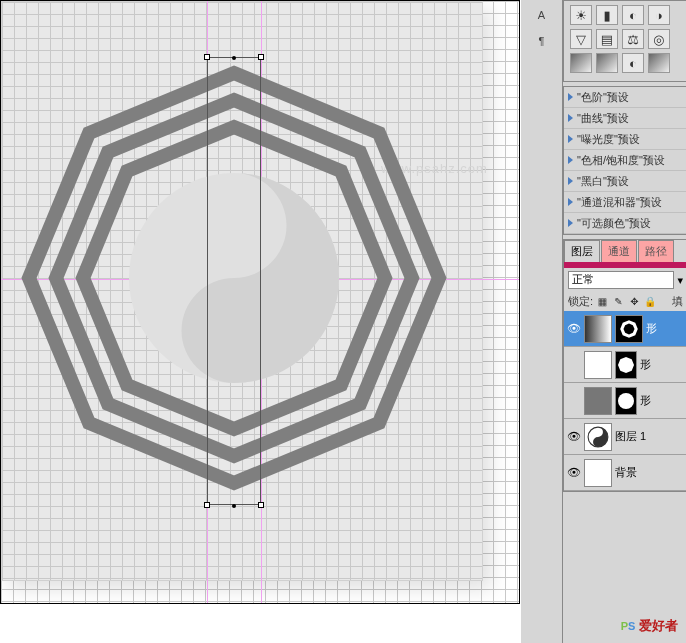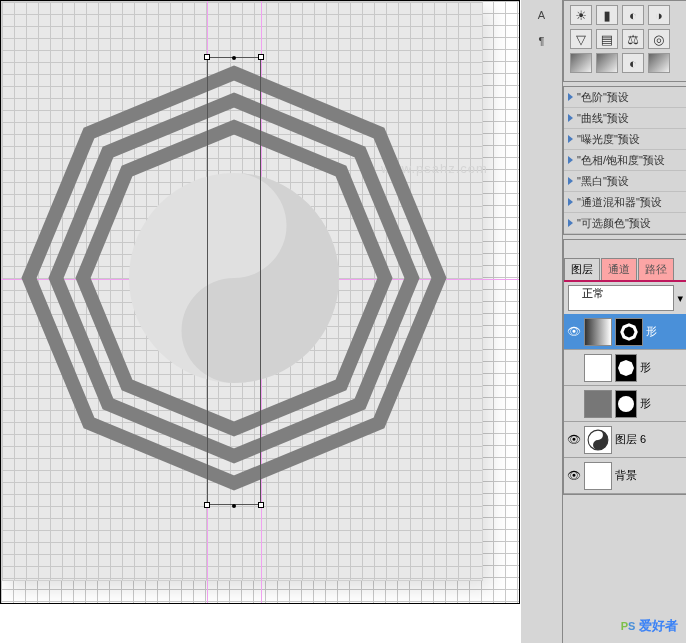--- a/index.html
+++ b/index.html
@@ -30,26 +30,26 @@
 .panel-sec { border: 1px solid #888; background: #d6d6d6; margin-bottom: 4px; }
 .panel-body { padding: 4px 6px; }
 .icon-row { display: flex; gap: 4px; margin-bottom: 4px; align-items: center; }
 .icon-box { width: 22px; height: 20px; border: 1px solid #999; background: #e8e8e8; display: flex; align-items: center; justify-content: center; font-size: 13px; color: #333; }
 .icon-box.grad { background: linear-gradient(135deg, #666, #eee); }
 
 .preset-item { display: flex; align-items: center; height: 21px; padding: 2px 4px; border-bottom: 1px solid #c0c0c0; cursor: pointer; }
 .preset-item .tri { display: inline-block; width: 0; height: 0; border-top: 4px solid transparent; border-bottom: 4px solid transparent; border-left: 5px solid #4a7cbf; margin-right: 4px; }
 .preset-item span { color: #333; }
 
-.tabs { display: flex; background: #d6d6d6; border-bottom: 2px solid #be185d; margin-top: 18px; }
+.tabs { display: flex; background: #d6d6d6; border-bottom: 6px solid #be185d; }
 .tab { padding: 3px 6px; font-size: 11px; color: #555; border: 1px solid #888; border-bottom: none; background: #fca5a5; margin-right: 1px; cursor: pointer; }
 .tab.active { background: #d6d6d6; color: #000; }
 
 .blend-row { display: flex; align-items: center; padding: 3px 4px; }
-.blend-sel { flex: 1; border: 1px solid #888; background: #fff; height: 26px; padding: 0 13px; }
+.blend-sel { flex: 1; border: 1px solid #888; background: #fff; height: 18px; padding: 0 3px; }
 .lock-row { display: flex; align-items: center; gap: 3px; padding: 2px 4px; color: #333; }
 .lock-row .sm { width: 13px; height: 13px; display: inline-flex; align-items: center; justify-content: center; font-size: 10px; }
 
 .layers-list { background: #d6d6d6; }
 .layer-row { display: flex; align-items: center; height: 36px; border-bottom: 1px solid #a0a0a0; padding: 2px 3px; gap: 3px; }
 .layer-row.selected { background: #4a90d9; color: #fff; }
 .eye { width: 14px; height: 14px; display: flex; align-items: center; justify-content: center; font-size: 11px; }
 .thumb { width: 28px; height: 28px; border: 1px solid #888; background: #fff; display: inline-flex; align-items: center; justify-content: center; font-size: 10px; flex-shrink: 0; overflow: hidden; }
 .thumb.mask { background: #000; color: #fff; }
 .thumb.link-fx { width: 22px; }
@@ -58,21 +58,21 @@
 .thumb-oct { width: 22px; height: 22px; }
 .thumb-grad { background: linear-gradient(to right, #333, #fff); }
 .thumb-white { background: #fff; }
 .thumb-grey { background: #777; }
 .thumb-circle::after { content:""; width:16px; height:16px; border-radius:50%; background:#fff; display:block; margin:5px auto; }
 .thumb-taiji { width:22px; height:22px; }
 
 .watermark { position: absolute; right: 8px; bottom: 8px; font-size: 16px; font-weight: bold; }
 .watermark .ps-p { color: #7cc04a; }
 .watermark .ps-s { color: #4a90d9; }
-.watermark .rest { color: #3b82f6; font-size: 13px; }
+.watermark .rest { color: #b91c1c; font-size: 13px; }
 
 .psahz { position: absolute; left: 380px; top: 160px; color: #d5d5d5; font-size: 13px; letter-spacing: 1px; }
 </style>
 </head>
 <body>
 
 <div class="main-area">
   <div class="canvas-wrap">
     <div class="grid-bg"></div>
     <div class="shadow-canvas">
@@ -171,20 +171,28 @@
   <div class="panel-sec">
     <div class="tabs">
       <div class="tab active">图层</div>
       <div class="tab">通道</div>
       <div class="tab">路径</div>
     </div>
     <div class="blend-row">
       <div class="blend-sel">正常</div>
       <span style="margin-left:3px">▾</span>
     </div>
+    <div class="lock-row">
+      <span>锁定:</span>
+      <span class="sm">▦</span>
+      <span class="sm">✎</span>
+      <span class="sm">✥</span>
+      <span class="sm">🔒</span>
+      <span style="margin-left:auto">填</span>
+    </div>
 
     <div class="layers-list">
 
       <div class="layer-row selected">
         <span class="eye">👁</span>
         <span class="thumb thumb-grad"></span>
         <span class="thumb mask">
           <svg class="thumb-oct" viewBox="-10 -10 20 20">
               <polygon points="0,-8 5.7,-5.7 8,0 5.7,5.7 0,8 -5.7,5.7 -8,0 -5.7,-5.7" fill="#fff"></polygon>
               <polygon points="0,-5 3.5,-3.5 5,0 3.5,3.5 0,5 -3.5,3.5 -5,0 -3.5,-3.5" fill="#000"></polygon>
@@ -212,21 +220,21 @@
       </div>
 
       <div class="layer-row">
         <span class="eye">👁</span>
         <span class="thumb">
           <svg class="thumb-taiji" viewBox="-10 -10 20 20">
             <circle cx="0" cy="0" r="9" fill="#fff" stroke="#333"></circle>
             <path d="M0,-9 A9 9 0 0 1 0 9 A4.5 4.5 0 0 1 0 0 A4.5 4.5 0 0 0 0 -9Z" fill="#333"></path>
           </svg>
         </span>
-        <span class="layer-name">图层 6</span>
+        <span class="layer-name">图层 1</span>
       </div>
 
       <div class="layer-row">
         <span class="eye">👁</span>
         <span class="thumb thumb-white"></span>
         <span class="layer-name" style="">背景</span>
       </div>
 
     </div>
   </div>

